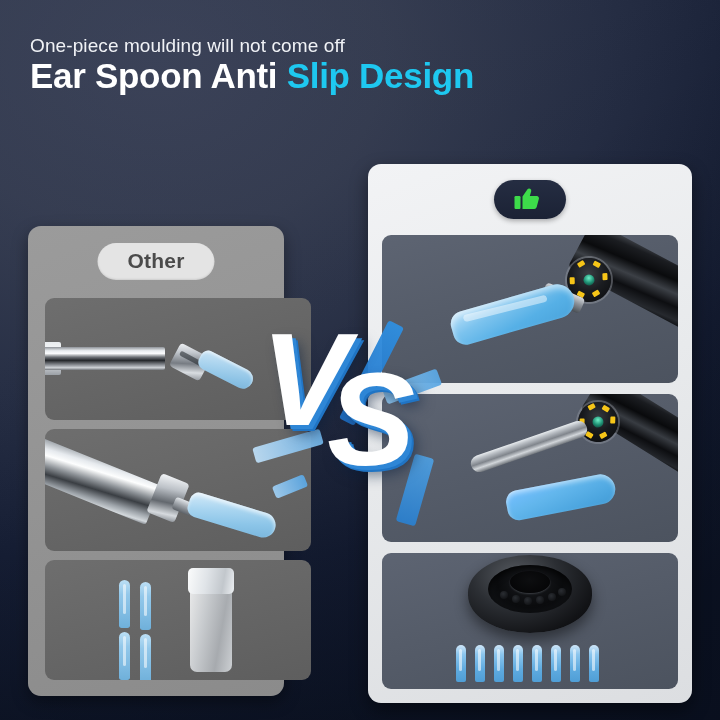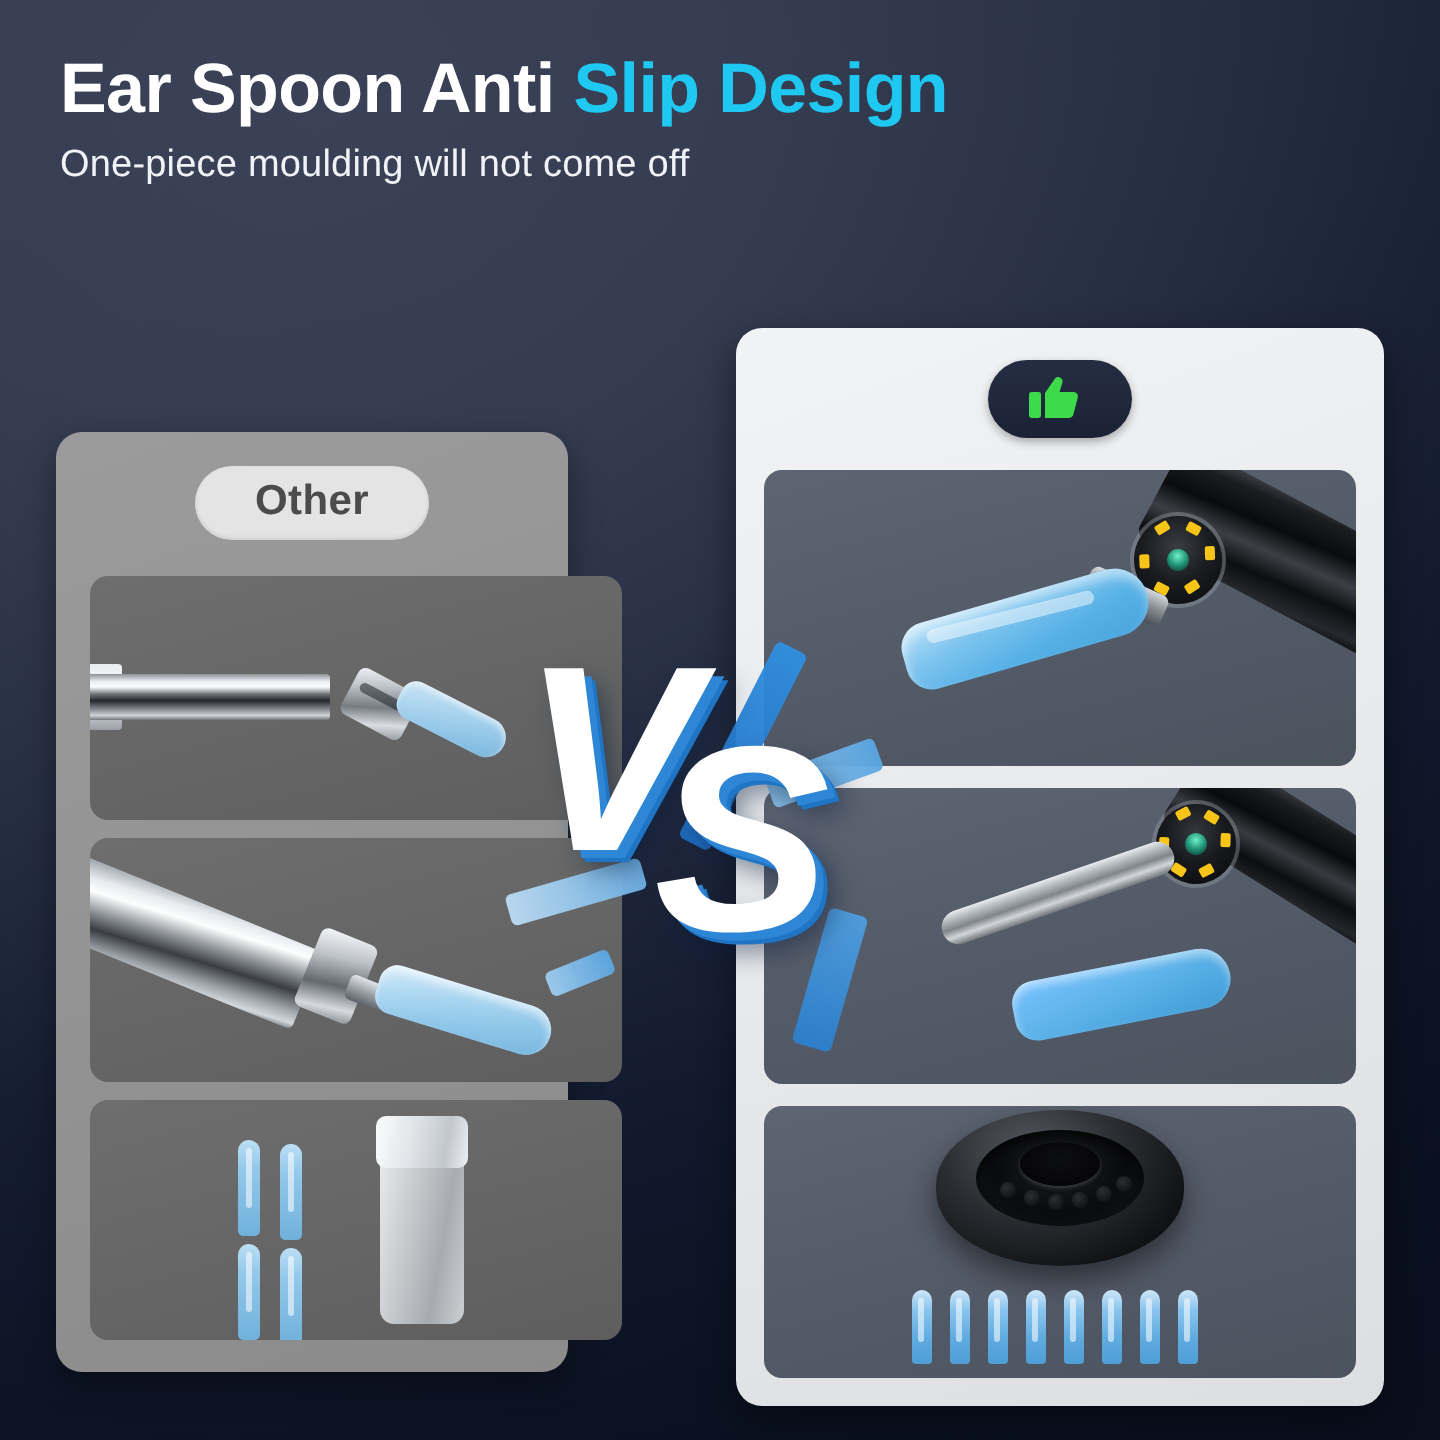--- a/index.html
+++ b/index.html
@@ -31,21 +31,21 @@
   #headline .w { color:#ffffff; }
   #headline .c { color:#1ec8f0; }
   #subtitle {
     margin-top:9px;
     font-size:19px; color:#f0f2f6; font-weight:400;
     letter-spacing:0.1px; white-space:nowrap;
   }
 
   
   #other-card {
-    position:absolute; left:28px; top:216px; width:256px; height:470px;
+    position:absolute; left:28px; top:226px; width:256px; height:470px;
     background:linear-gradient(160deg,#9b9b9b 0%,#949494 45%,#8b8b8b 100%);
     border-radius:13px;
     box-shadow:0 6px 16px rgba(0,0,0,0.38);
   }
   #other-badge {
     position:absolute; left:50%; transform:translateX(-50%);
     top:17px;
     background:#e4e4e4;
     color:#4b4b4b;
     font-size:21px; font-weight:bold;
@@ -302,25 +302,25 @@
   #vs-v { position:absolute; left:6px;  top:-6px; }
   #vs-s { position:absolute; left:72px; top:34px; }
 </style>
 </head>
 <body>
 
 <div id="bg"></div>
 <div id="bg2"></div>
 
 <div id="header">
+  <div id="subtitle">One-piece moulding will not come off</div>
   <div id="headline">
     <span class="w">Ear Spoon Anti</span>
     <span class="c">Slip Design</span>
   </div>
-  <div id="subtitle">One-piece moulding will not come off</div>
 </div>
 
 <div id="other-card">
   <div id="other-badge">Other</div>
 
   <div class="other-panel" id="other-panel-1">
     <div class="tube-cap"></div>
     <div class="tube-body"></div>
     <div class="det-head"></div>
     <div class="det-tip"></div>

